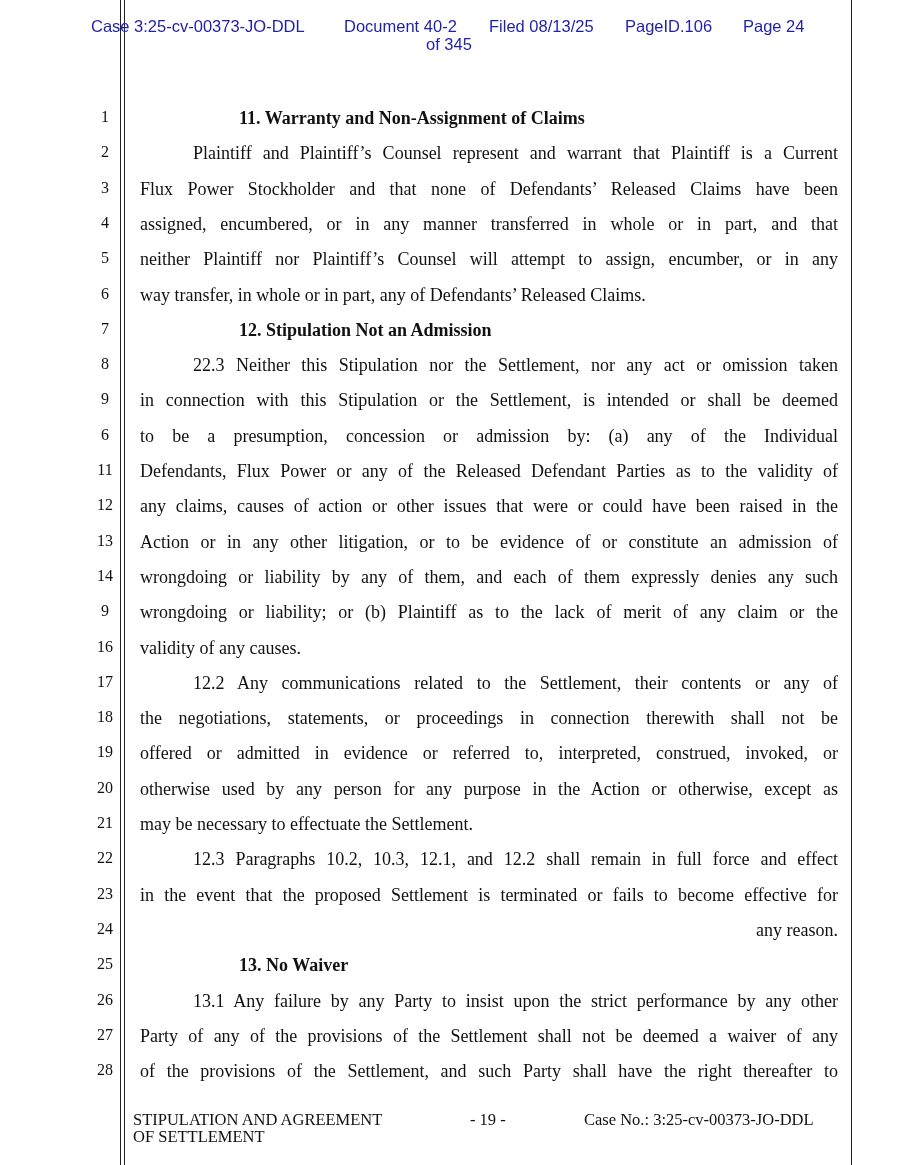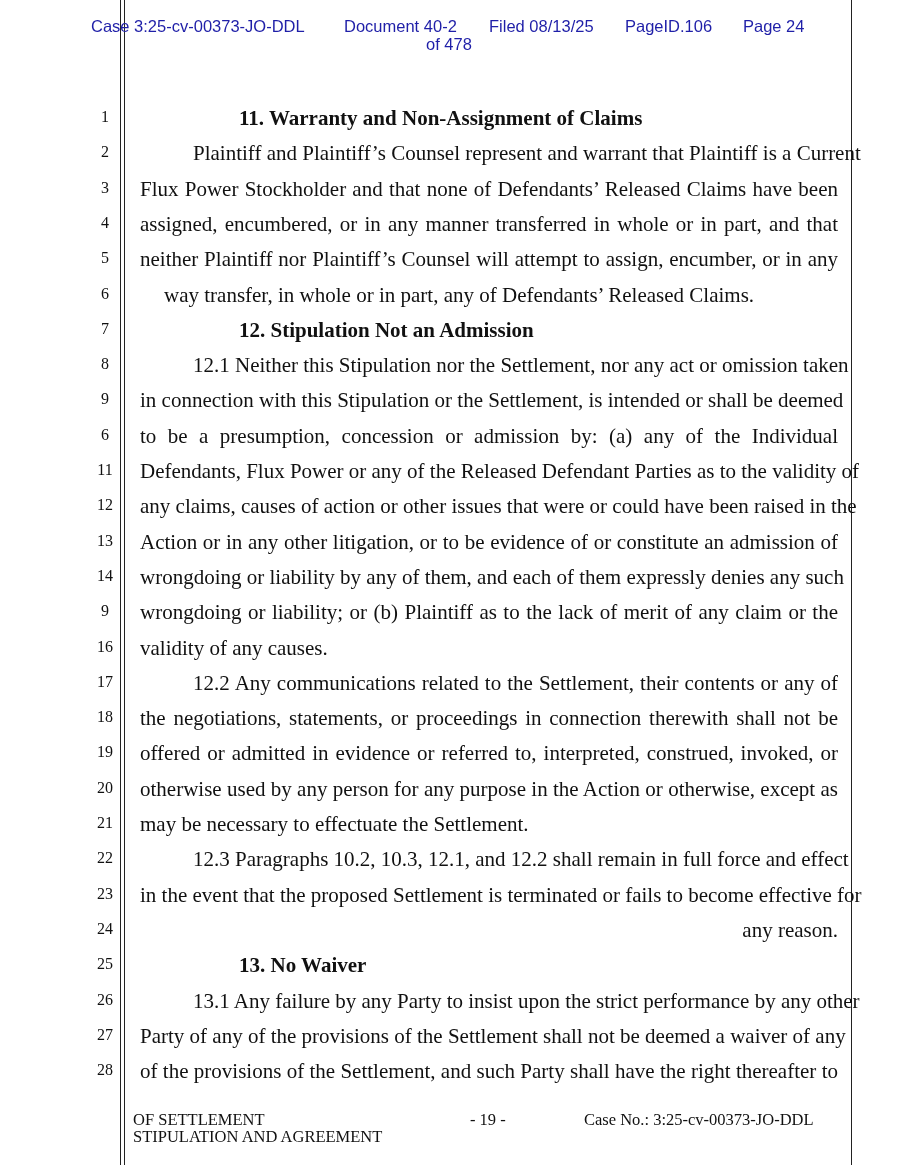--- a/index.html
+++ b/index.html
@@ -3,61 +3,61 @@
 <meta charset="utf-8">
 <style>
   html, body { margin: 0; padding: 0; background: #ffffff; }
   body { width: 900px; height: 1165px; position: relative; overflow: hidden; }
   .page { position: absolute; left: 0; top: 0; width: 900px; height: 1165px; background: #fff; text-decoration: underline; }
   .vline { position: absolute; top: 0; height: 1165px; width: 1px; background: #222; }
   .header { position: absolute; left: 0; top: 17px; width: 900px; font-family: "Liberation Sans", sans-serif; font-size: 16.5px; color: #1f1fa8; }
   .header .h-item { position: absolute; top: 0; white-space: nowrap; }
   .header .h-line2 { position: absolute; top: 18px; left: 426px; white-space: nowrap; }
   .lnum { position: absolute; left: 90px; width: 30px; text-align: center; font-family: "Liberation Serif", serif; font-size: 16px; color: #111; }
-  .row { position: absolute; left: 140px; width: 698px; font-family: "Liberation Serif", serif; font-size: 21px; color: #111; white-space: nowrap; line-height: 22px; }
+  .row { position: absolute; left: 140px; width: 698px; font-family: "Liberation Serif", serif; font-size: 18px; color: #111; white-space: nowrap; line-height: 22px; }
   .row.just { text-align: justify; text-align-last: justify; }
   .row.indent { padding-left: 53px; width: 645px; }
   .row.heading { left: 239px; width: auto; font-weight: bold; }
   .footer { position: absolute; font-family: "Liberation Serif", serif; font-size: 16.5px; color: #111; white-space: nowrap; line-height: 17px; }
 </style>
 </head>
 <body>
 
 <div class="page">
 
   <div class="vline" style="left:120px"></div>
   <div class="vline" style="left:124px"></div>
   <div class="vline" style="left:851px"></div>
 
   <div class="header">
     <span class="h-item" style="left:91px">Case 3:25-cv-00373-JO-DDL</span>
     <span class="h-item" style="left:344px">Document 40-2</span>
     <span class="h-item" style="left:489px">Filed 08/13/25</span>
     <span class="h-item" style="left:625px">PageID.106</span>
     <span class="h-item" style="left:743px">Page 24</span>
-    <span class="h-line2">of 478</span>
+    <span class="h-line2">of 345</span>
   </div>
 
   <div id="lines-container">
       <div class="lnum" style="top: 108px;">1</div>
       <div class="row heading" style="top: 107px;">11. Warranty and Non-Assignment of Claims</div>
       <div class="lnum" style="top: 143.3px;">2</div>
       <div class="row just indent" style="top: 142.3px;">Plaintiff and Plaintiff’s Counsel represent and warrant that Plaintiff is a Current</div>
       <div class="lnum" style="top: 178.6px;">3</div>
       <div class="row just" style="top: 177.6px;">Flux Power Stockholder and that none of Defendants’ Released Claims have been</div>
       <div class="lnum" style="top: 213.9px;">4</div>
       <div class="row just" style="top: 212.9px;">assigned, encumbered, or in any manner transferred in whole or in part, and that</div>
       <div class="lnum" style="top: 249.2px;">5</div>
       <div class="row just" style="top: 248.2px;">neither Plaintiff nor Plaintiff’s Counsel will attempt to assign, encumber, or in any</div>
       <div class="lnum" style="top: 284.5px;">6</div>
-      <div class="row" style="top: 283.5px; margin-left: 24px;">way transfer, in whole or in part, any of Defendants’ Released Claims.</div>
+      <div class="row" style="top: 283.5px;">way transfer, in whole or in part, any of Defendants’ Released Claims.</div>
       <div class="lnum" style="top: 319.8px;">7</div>
       <div class="row heading" style="top: 318.8px;">12. Stipulation Not an Admission</div>
       <div class="lnum" style="top: 355.1px;">8</div>
-      <div class="row just indent" style="top: 354.1px;">12.1  Neither this Stipulation nor the Settlement, nor any act or omission taken</div>
+      <div class="row just indent" style="top: 354.1px;">22.3  Neither this Stipulation nor the Settlement, nor any act or omission taken</div>
       <div class="lnum" style="top: 390.4px;">9</div>
       <div class="row just" style="top: 389.4px;">in connection with this Stipulation or the Settlement, is intended or shall be deemed</div>
       <div class="lnum" style="top: 425.7px;">6</div>
       <div class="row just" style="top: 424.7px;">to be a presumption, concession or admission by: (a) any of the Individual</div>
       <div class="lnum" style="top: 461px;">11</div>
       <div class="row just" style="top: 460px;">Defendants, Flux Power or any of the Released Defendant Parties as to the validity of</div>
       <div class="lnum" style="top: 496.3px;">12</div>
       <div class="row just" style="top: 495.3px;">any claims, causes of action or other issues that were or could have been raised in the</div>
       <div class="lnum" style="top: 531.6px;">13</div>
       <div class="row just" style="top: 530.6px;">Action or in any other litigation, or to be evidence of or constitute an admission of</div>
@@ -87,18 +87,18 @@
       <div class="row heading" style="top: 954.2px;">13. No Waiver</div>
       <div class="lnum" style="top: 990.5px;">26</div>
       <div class="row just indent" style="top: 989.5px;">13.1  Any failure by any Party to insist upon the strict performance by any other</div>
       <div class="lnum" style="top: 1025.8px;">27</div>
       <div class="row just" style="top: 1024.8px;">Party of any of the provisions of the Settlement shall not be deemed a waiver of any</div>
       <div class="lnum" style="top: 1061.1px;">28</div>
       <div class="row just" style="top: 1060.1px;">of the provisions of the Settlement, and such Party shall have the right thereafter to</div>
     </div>
 
   <div class="footer" style="left:133px; top:1111px;">
+    <div>STIPULATION AND AGREEMENT</div>
     <div>OF SETTLEMENT</div>
-    <div>STIPULATION AND AGREEMENT</div>
   </div>
   <div class="footer" style="left:470px; top:1111px;">- 19 -</div>
   <div class="footer" style="left:584px; top:1111px;">Case No.: 3:25-cv-00373-JO-DDL</div>
 </div>
 
 </body></html>

